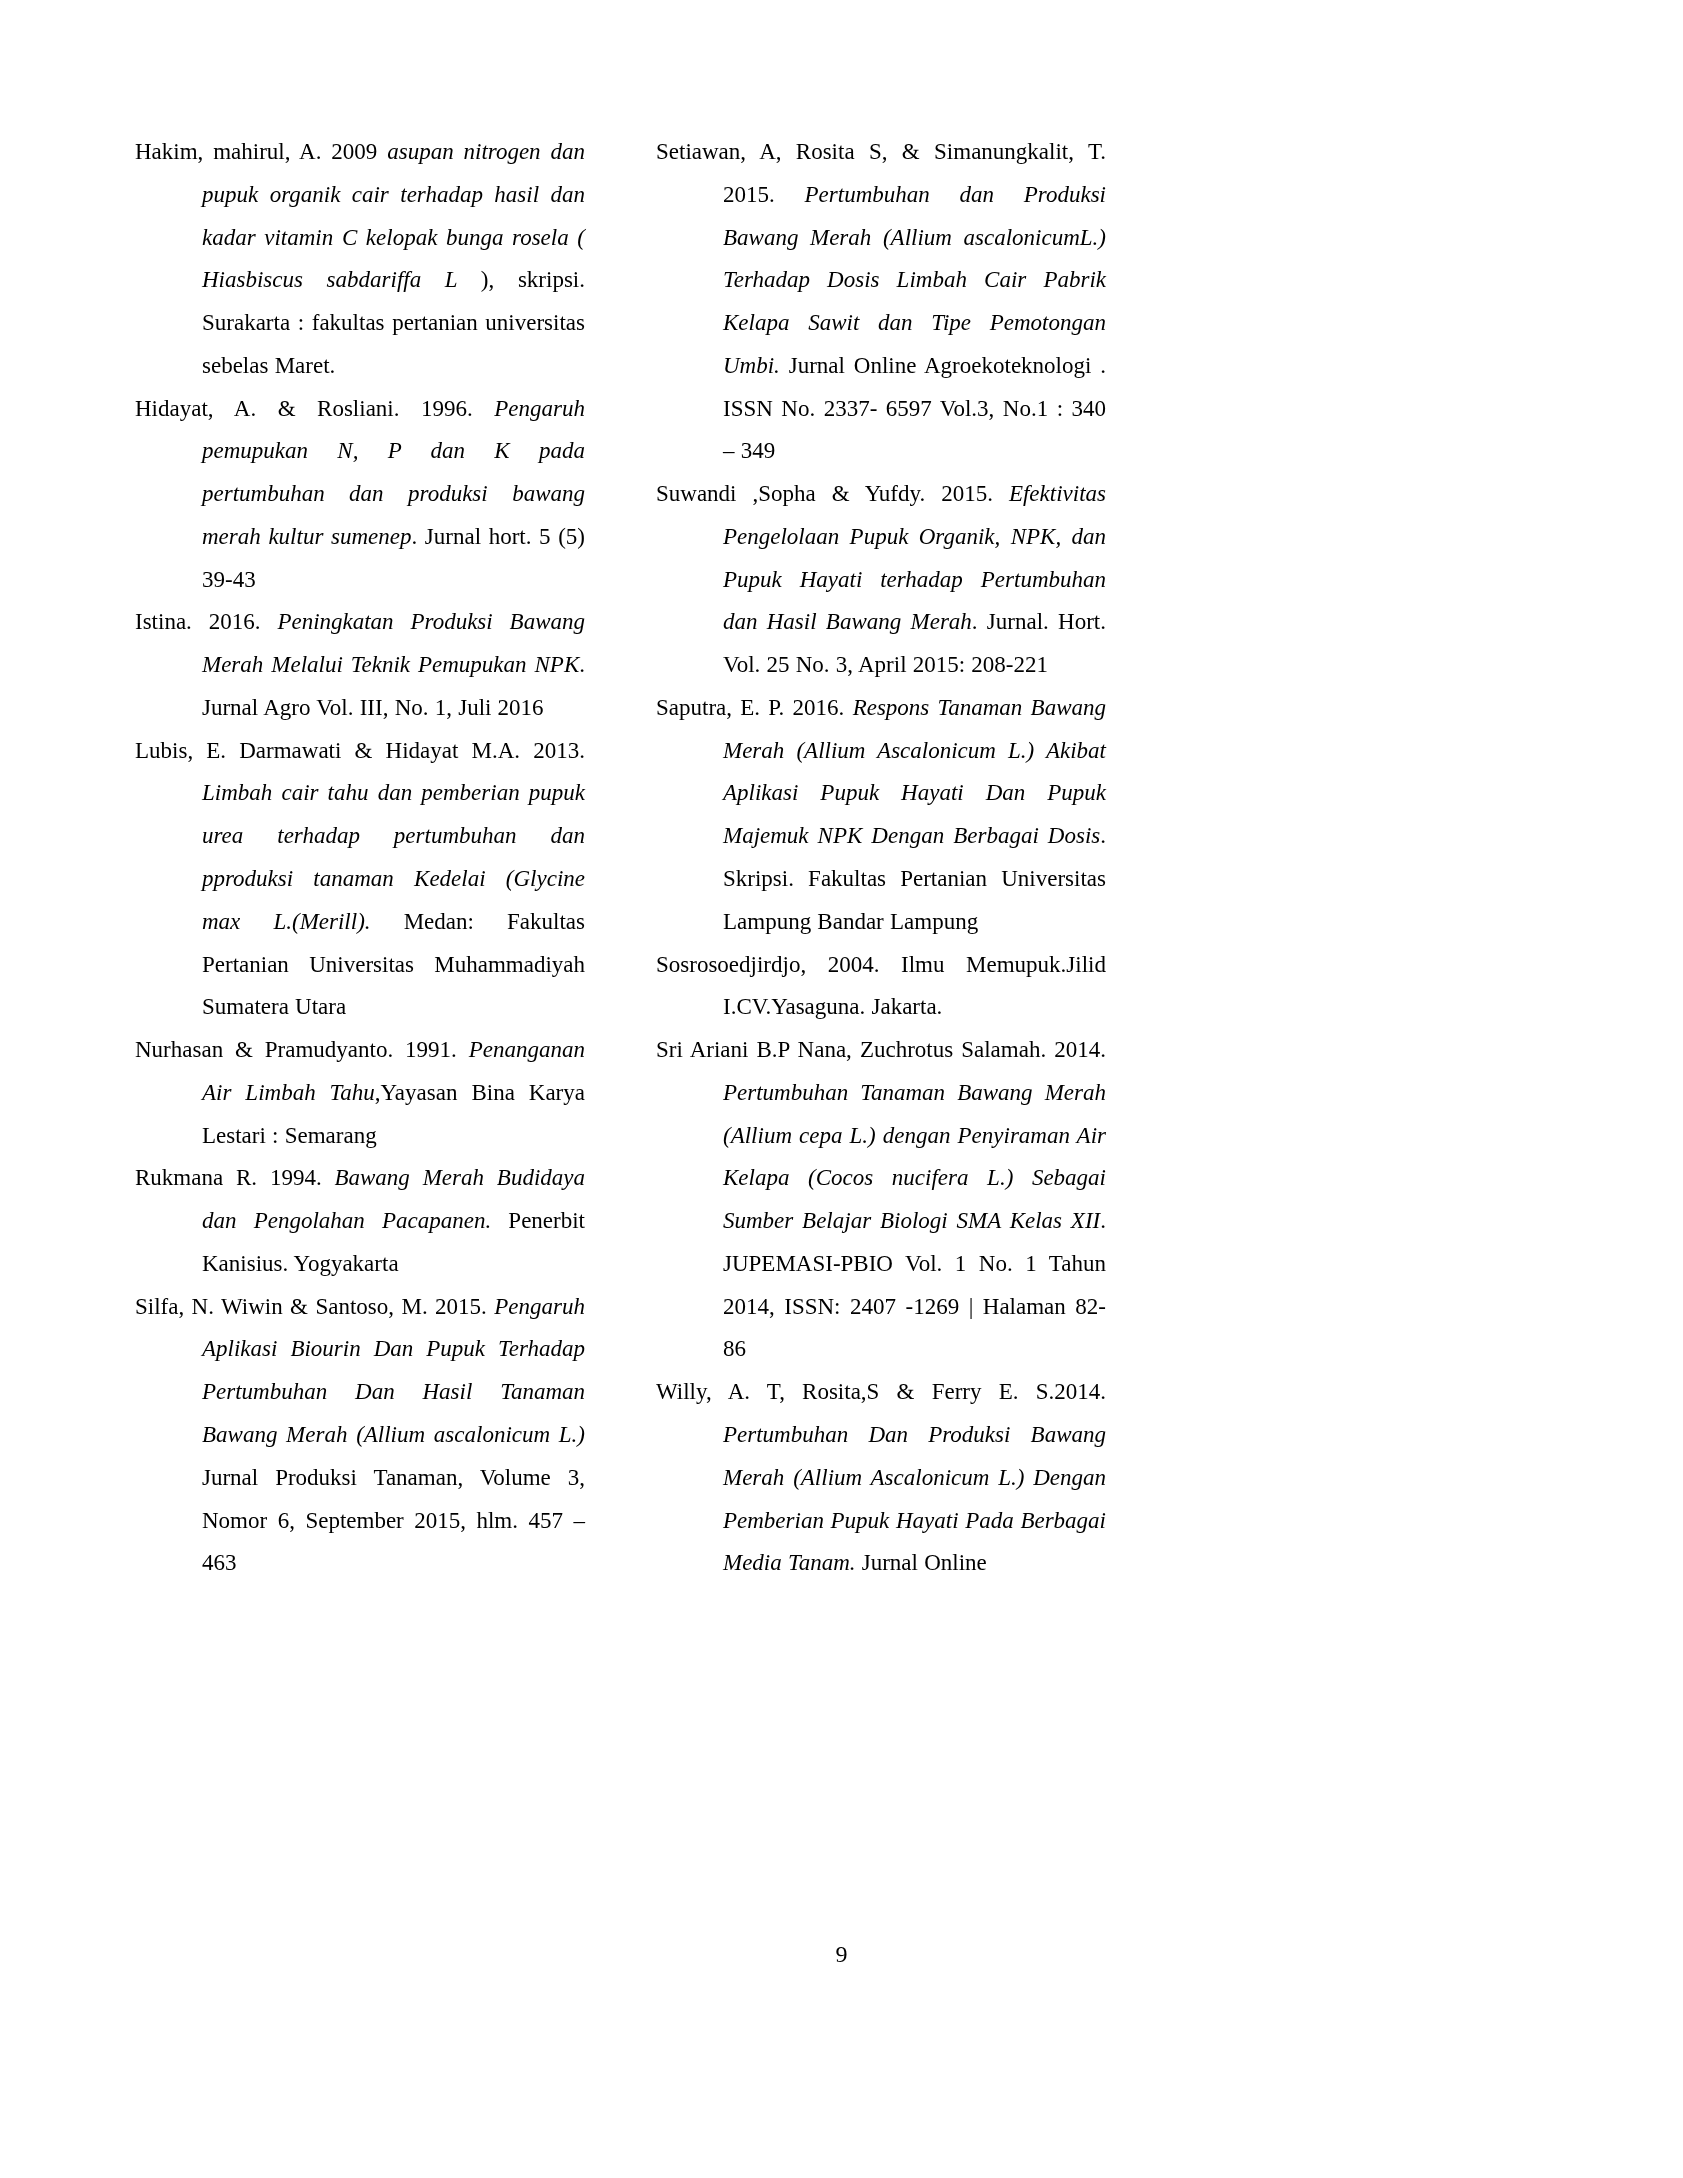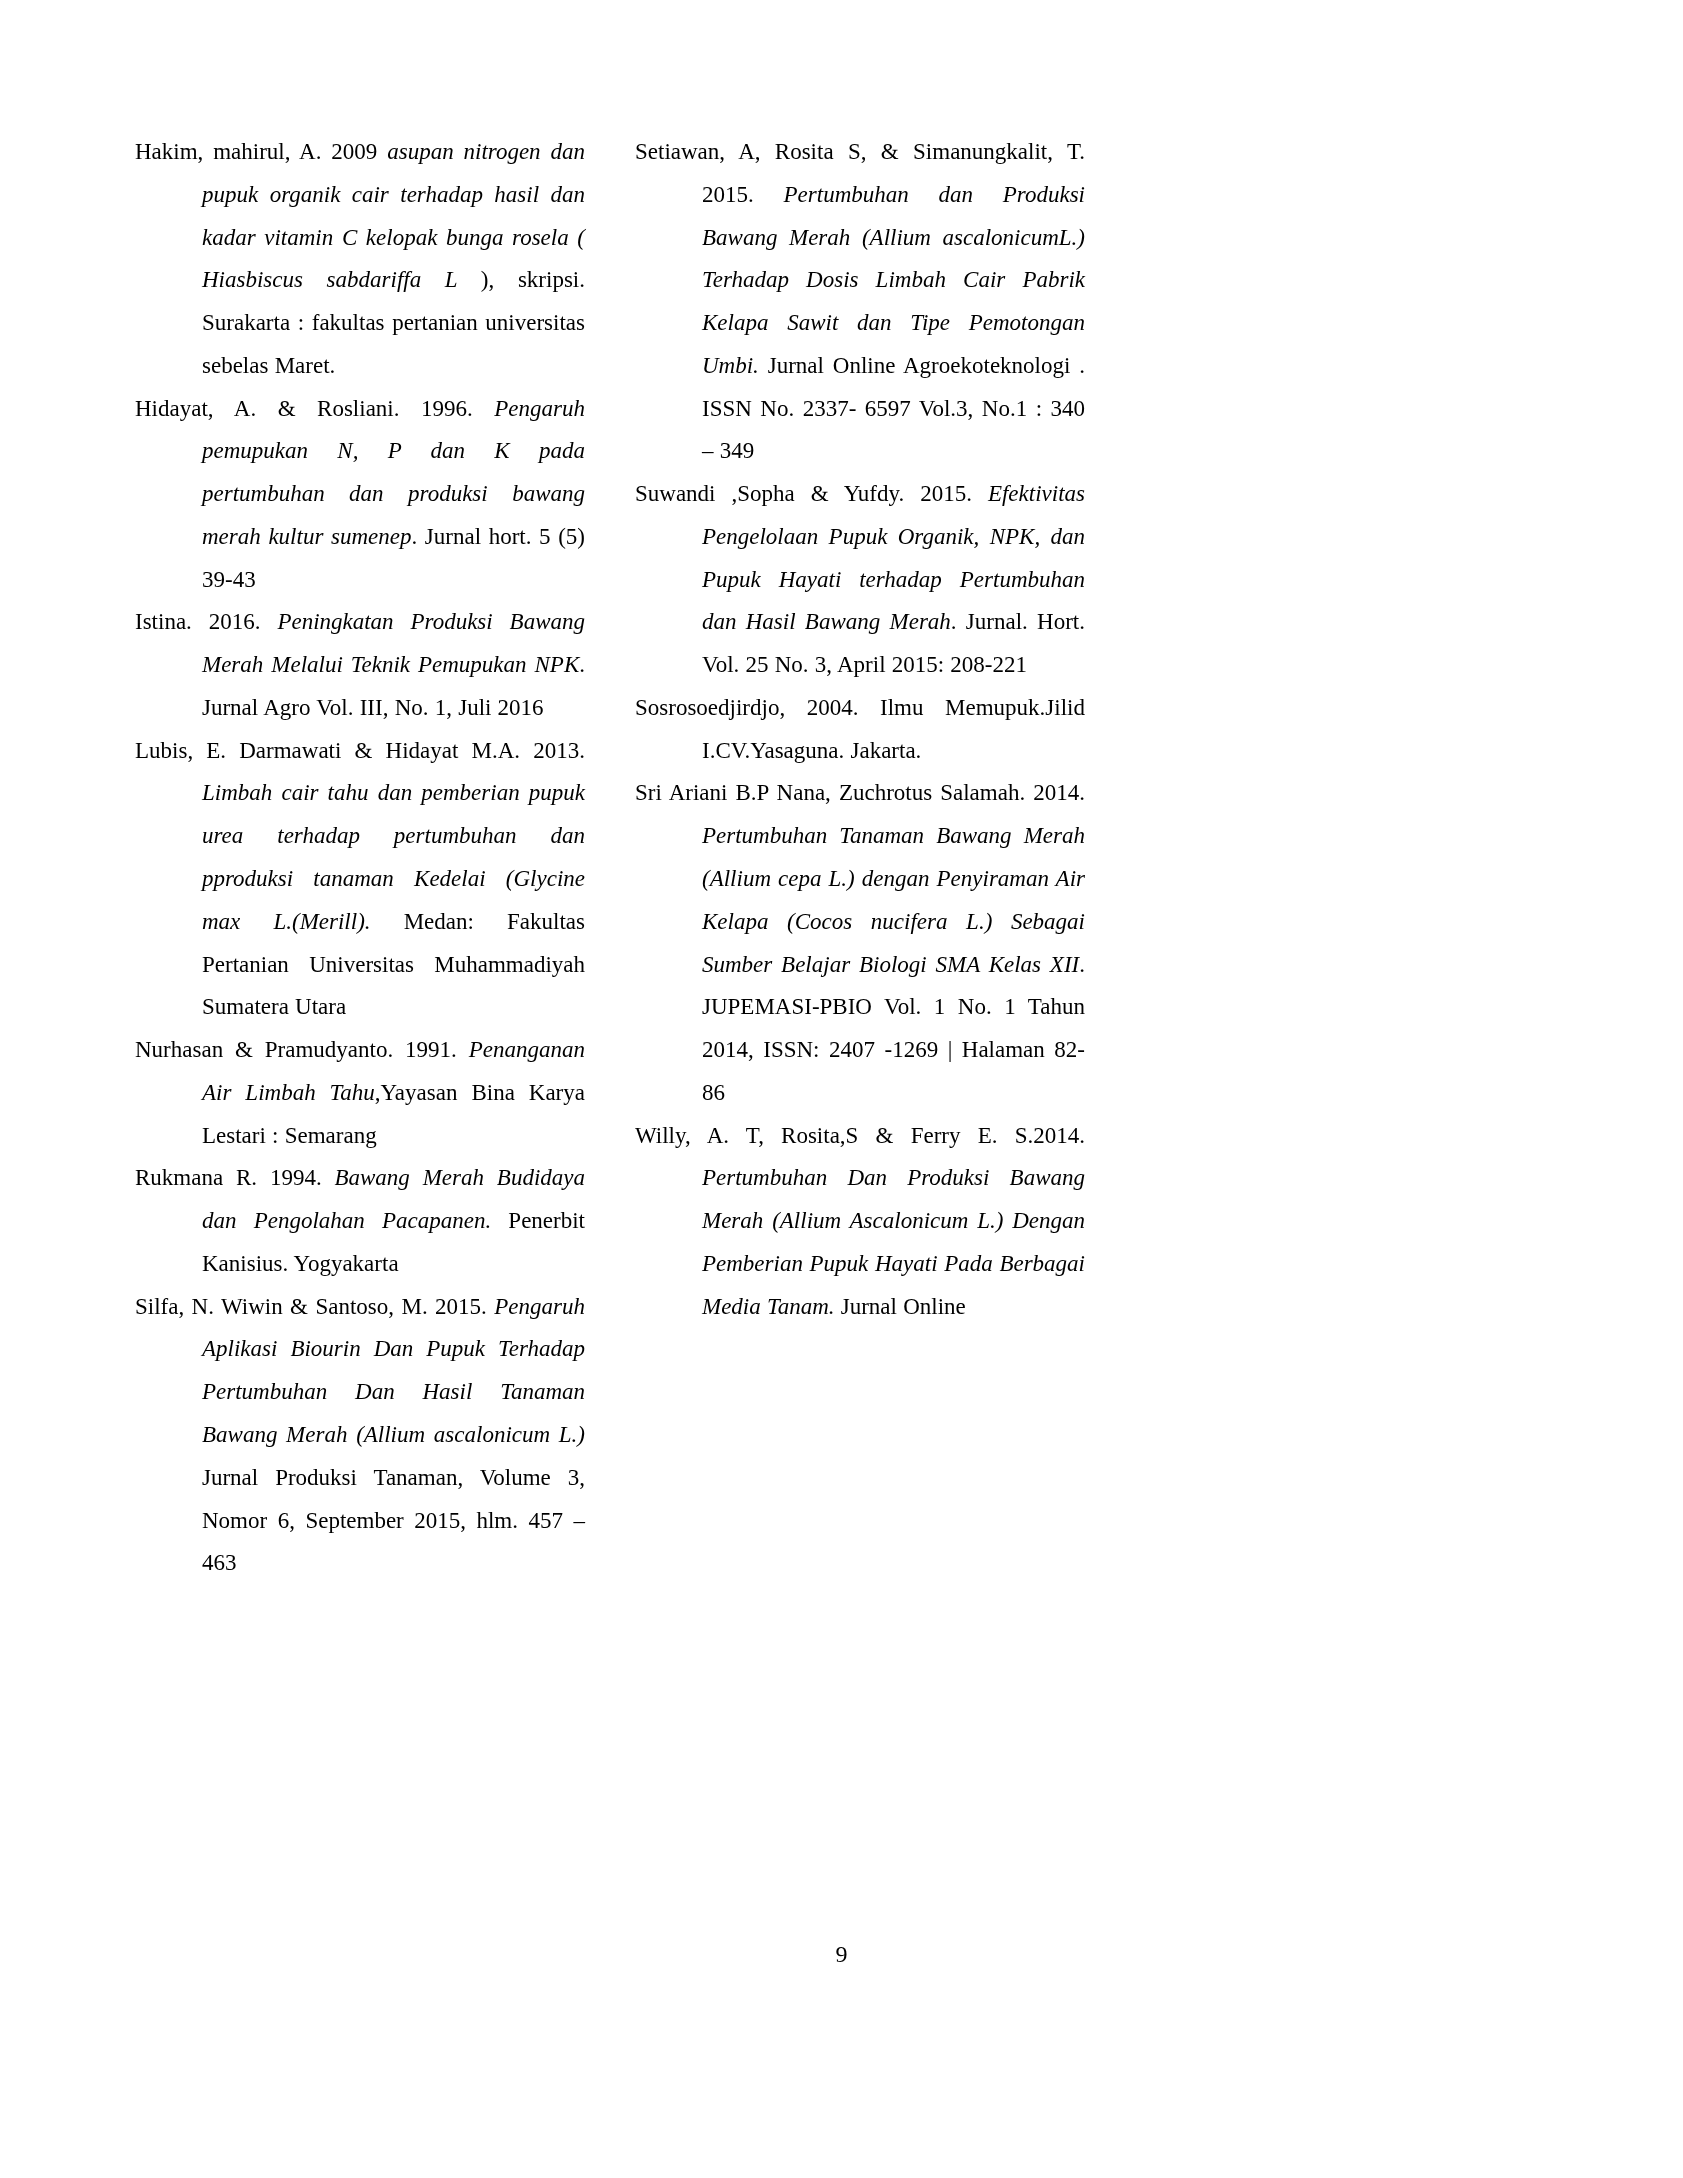--- a/index.html
+++ b/index.html
@@ -24,21 +24,21 @@
     height: 2178px;
     background: #ffffff;
   }
   .content-area {
     position: absolute;
     left: 135px;
     top: 131px;
     width: 1416px;
     display: flex;
     flex-direction: row;
-    gap: 50px;
+    gap: 71px;
     align-items: flex-start;
   }
   .column {
     width: 450px;
     flex: 0 0 450px;
   }
   .ref {
     font-size: 23px;
     line-height: 1.86;
     text-align: justify;
@@ -80,20 +80,21 @@
         <p class="ref"><span>Istina. 2016. </span><i>Peningkatan Produksi Bawang Merah Melalui Teknik Pemupukan NPK</i><span>. Jurnal Agro Vol. III, No. 1, Juli 2016</span></p>
         <p class="ref"><span>Lubis, E.  Darmawati &amp; Hidayat M.A. 2013. </span><i>Limbah cair tahu dan pemberian pupuk urea terhadap pertumbuhan dan pproduksi tanaman Kedelai (Glycine max L.(Merill).</i><span> Medan: Fakultas Pertanian Universitas Muhammadiyah Sumatera Utara</span></p>
         <p class="ref"><span>Nurhasan &amp; Pramudyanto. 1991. </span><i>Penanganan Air Limbah Tahu</i><span>,Yayasan Bina Karya Lestari : Semarang</span></p>
         <p class="ref"><span>Rukmana R. 1994. </span><i>Bawang Merah Budidaya dan Pengolahan Pacapanen.</i><span> Penerbit Kanisius. Yogyakarta</span></p>
         <p class="ref"><span>Silfa, N.  Wiwin &amp; Santoso, M. 2015. </span><i>Pengaruh Aplikasi Biourin Dan Pupuk Terhadap Pertumbuhan Dan Hasil Tanaman Bawang Merah (Allium ascalonicum L.)</i><span> Jurnal Produksi Tanaman, Volume 3, Nomor 6, September 2015, hlm. 457 – 463</span></p>
       </div>
 
     <div class="column column-right">
         <p class="ref"><span>Setiawan, A, Rosita S, &amp; Simanungkalit, T. 2015. </span><i>Pertumbuhan dan Produksi Bawang Merah (Allium ascalonicumL.) Terhadap Dosis Limbah Cair Pabrik Kelapa Sawit dan Tipe Pemotongan Umbi.</i><span> Jurnal Online Agroekoteknologi . ISSN No. 2337- 6597 Vol.3, No.1 : 340 – 349</span></p>
         <p class="ref"><span>Suwandi ,Sopha &amp; Yufdy. 2015. </span><i>Efektivitas Pengelolaan Pupuk Organik, NPK, dan Pupuk Hayati terhadap Pertumbuhan dan Hasil Bawang Merah</i><span>. Jurnal. Hort. Vol. 25 No. 3, April 2015: 208-221</span></p>
+        <p class="ref"><span>Saputra, E. P. 2016. </span><i>Respons Tanaman Bawang Merah (Allium Ascalonicum L.) Akibat Aplikasi Pupuk Hayati Dan Pupuk Majemuk NPK Dengan Berbagai Dosis</i><span>. Skripsi. Fakultas Pertanian Universitas Lampung Bandar Lampung</span></p>
         <p class="ref"><span>Sosrosoedjirdjo, 2004. Ilmu Memupuk.Jilid I.CV.Yasaguna. Jakarta.</span></p>
         <p class="ref"><span>Sri Ariani B.P Nana, Zuchrotus Salamah. 2014. </span><i>Pertumbuhan Tanaman Bawang Merah (Allium cepa L.) dengan Penyiraman Air Kelapa (Cocos nucifera L.) Sebagai Sumber Belajar Biologi SMA Kelas XII</i><span>. JUPEMASI-PBIO Vol. 1 No. 1 Tahun 2014, ISSN: 2407 -1269 | Halaman 82-86</span></p>
         <p class="ref"><span>Willy, A. T, Rosita,S &amp; Ferry E. S.2014. </span><i>Pertumbuhan Dan Produksi Bawang Merah (Allium Ascalonicum L.) Dengan Pemberian Pupuk Hayati Pada Berbagai Media Tanam.</i><span> Jurnal Online</span></p>
       </div>
 
   </div>
 
   <div class="page-number">9</div>
 
 </div>

